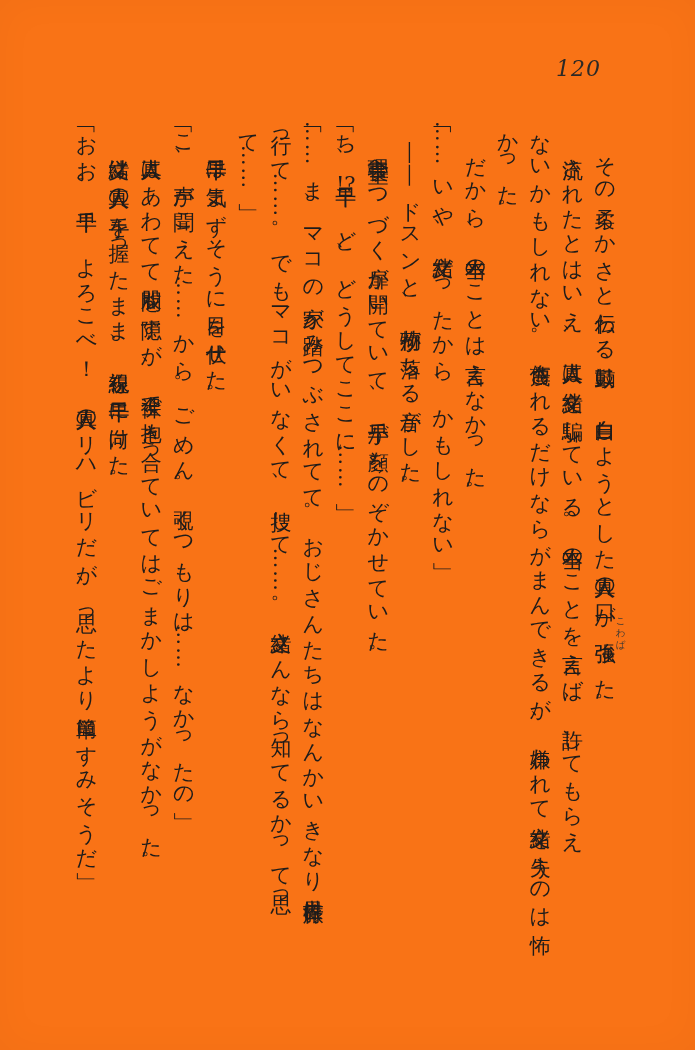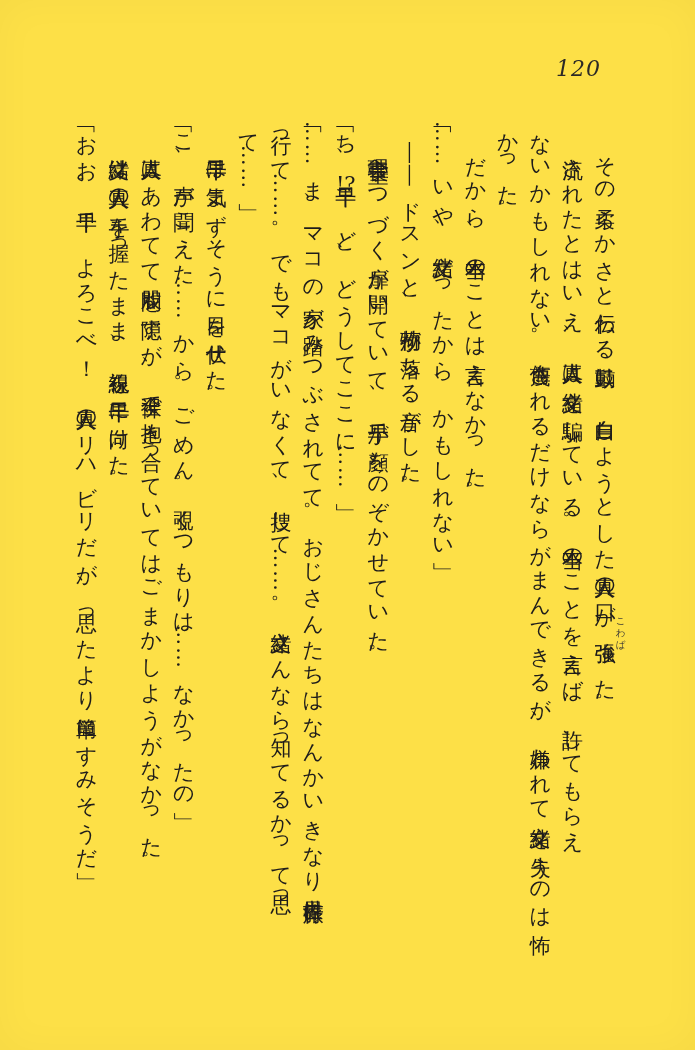--- a/index.html
+++ b/index.html
@@ -4,21 +4,21 @@
 <style>
   html, body {
     margin: 0;
     padding: 0;
     background: #e8e6e2;
   }
   .page {
     position: relative;
     width: 695px;
     height: 1050px;
-    background: #fde047;
+    background: #f97316;
     overflow: hidden;
     font-family: "DejaVu Serif", "Liberation Serif", serif;
     box-shadow: inset 0 0 40px rgba(0,0,0,0.03);
   }
   .page-number {
     position: absolute;
     top: 56px;
     right: 94px;
     font-size: 22px;
     font-style: italic;

